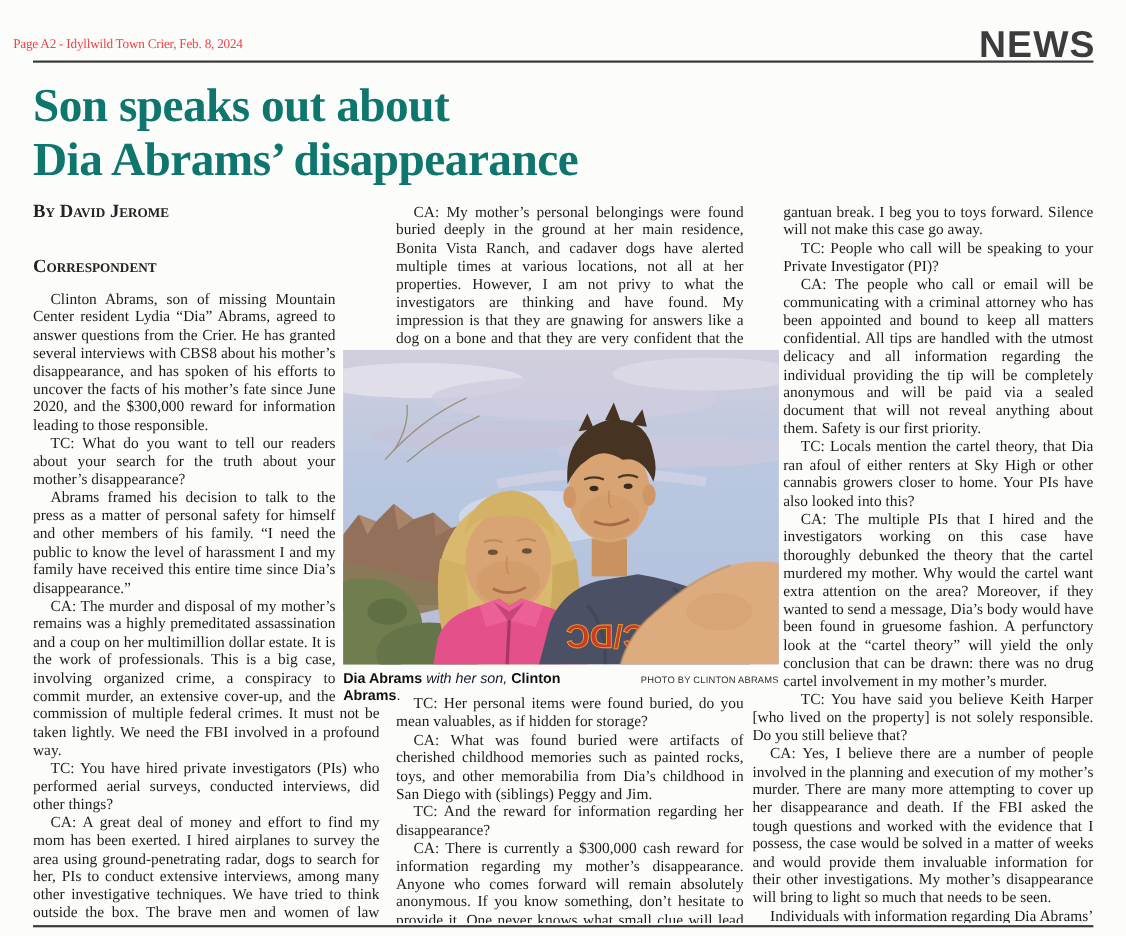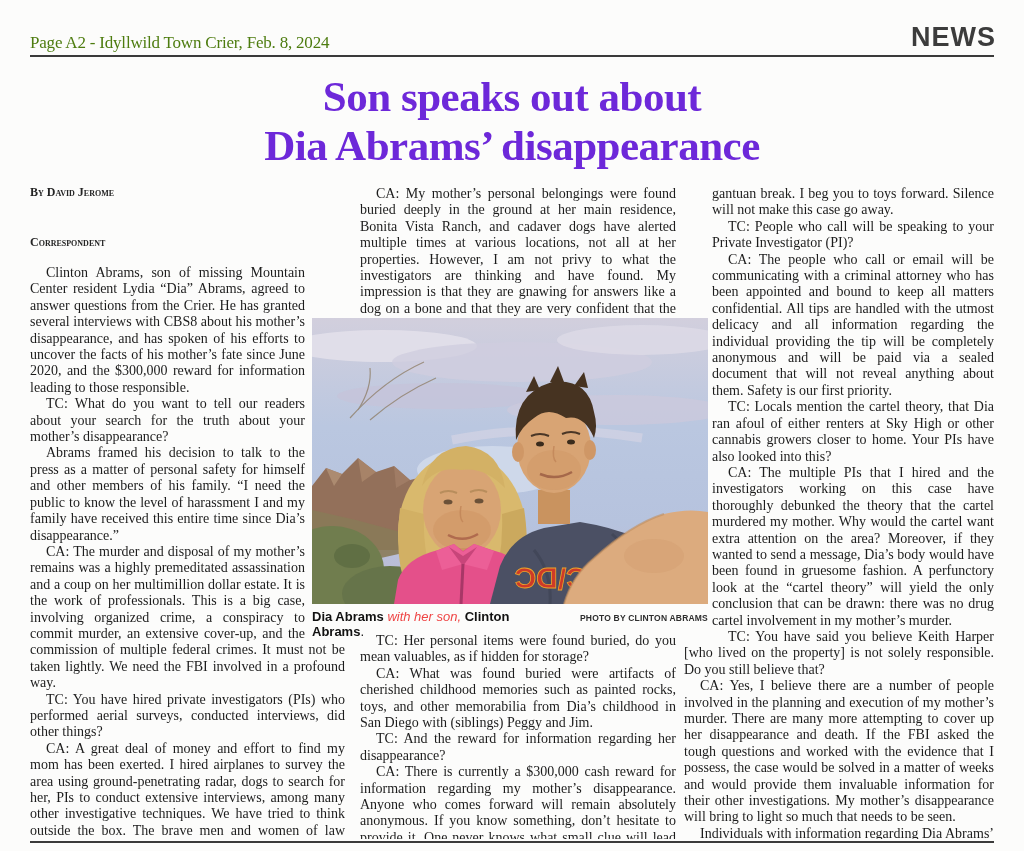--- a/index.html
+++ b/index.html
@@ -1,48 +1,48 @@
 <!DOCTYPE html>
 <html><head>
 <meta charset="utf-8">
 <style>
   html,body{margin:0;padding:0;background:#e8e8e8;}
   .page{position:relative;width:1024px;height:851px;background:#fcfcfb;overflow:hidden;
         font-family:"Liberation Serif",serif;color:#1c1c1c;}
   
-  .masthead-left{position:absolute;left:30px;top:33px;font-size:17px;letter-spacing:-0.2px;color:#4d7c0f;}
+  .masthead-left{position:absolute;left:12px;top:33px;font-size:12px;letter-spacing:-0.2px;color:#ef4444;}
   .masthead-right{position:absolute;right:28px;top:22px;font-family:"Liberation Sans",sans-serif;
-        font-weight:bold;font-size:27px;letter-spacing:1px;color:#3c3c3c;}
+        font-weight:bold;font-size:34px;letter-spacing:1px;color:#3c3c3c;}
   .top-rule{position:absolute;left:30px;right:30px;top:55px;height:2px;background:#3a3a3a;}
   .bottom-rule{position:absolute;left:30px;right:30px;top:841px;height:2px;background:#3b3b3b;}
   
-  .headline{position:absolute;left:30px;right:30px;top:72px;text-align:center;
-        font-weight:bold;font-size:43px;line-height:49px;letter-spacing:-0.5px;color:#6d28d9;}
+  .headline{position:absolute;left:30px;right:30px;top:72px;text-align:left;
+        font-weight:bold;font-size:43px;line-height:49px;letter-spacing:-0.5px;color:#0f766e;}
   
-  .byline{font-variant:small-caps;font-weight:bold;font-size:12px;line-height:18px;margin:0 0 14px 0;color:#242424;}
+  .byline{font-variant:small-caps;font-weight:bold;font-size:17px;line-height:18px;margin:0 0 14px 0;color:#242424;}
   
   .col{position:absolute;overflow:hidden;text-align:justify;}
   .col p{margin:0;font-size:14px;line-height:16.4px;text-indent:16px;}
   .col p.no-indent{text-indent:0;}
   #col1{left:30px;top:183px;width:315px;height:656px;}
   #col2{left:360px;top:186px;width:316px;height:653px;}
   #col3{left:684px;top:186px;width:310px;height:653px;}
   .cut-right{float:right;width:40px;height:314px;margin-top:133px;}
   .cut-left{float:left;width:28px;height:314px;margin-top:130px;}
   .col2-top{height:132px;overflow:hidden;}
   .col2-gap{height:315px;}
   
   .photo-wrap{position:absolute;left:312px;top:318px;width:396px;}
   .photo-wrap svg{display:block;}
   .caption-row{display:flex;justify-content:space-between;align-items:baseline;padding-top:5px;
         font-family:"Liberation Sans",sans-serif;}
   .caption-left{font-size:13px;color:#111;}
   .caption-left .nm{font-weight:bold;}
-  .caption-left .conn{font-style:italic;color:#ef4444;}
-  .credit{font-size:8.5px;font-weight:bold;color:#2e2e2e;letter-spacing:0.2px;white-space:nowrap;margin-left:41px;}
+  .caption-left .conn{font-style:italic;color:#0f172a;}
+  .credit{font-size:8.5px;font-weight:normal;color:#2e2e2e;letter-spacing:0.2px;white-space:nowrap;margin-left:41px;}
 </style>
 </head>
 <body>
 
 <div class="page">
 
   <div class="masthead-left">Page A2 - Idyllwild Town Crier, Feb. 8, 2024</div>
   <div class="masthead-right">NEWS</div>
   <div class="top-rule"></div>
 

